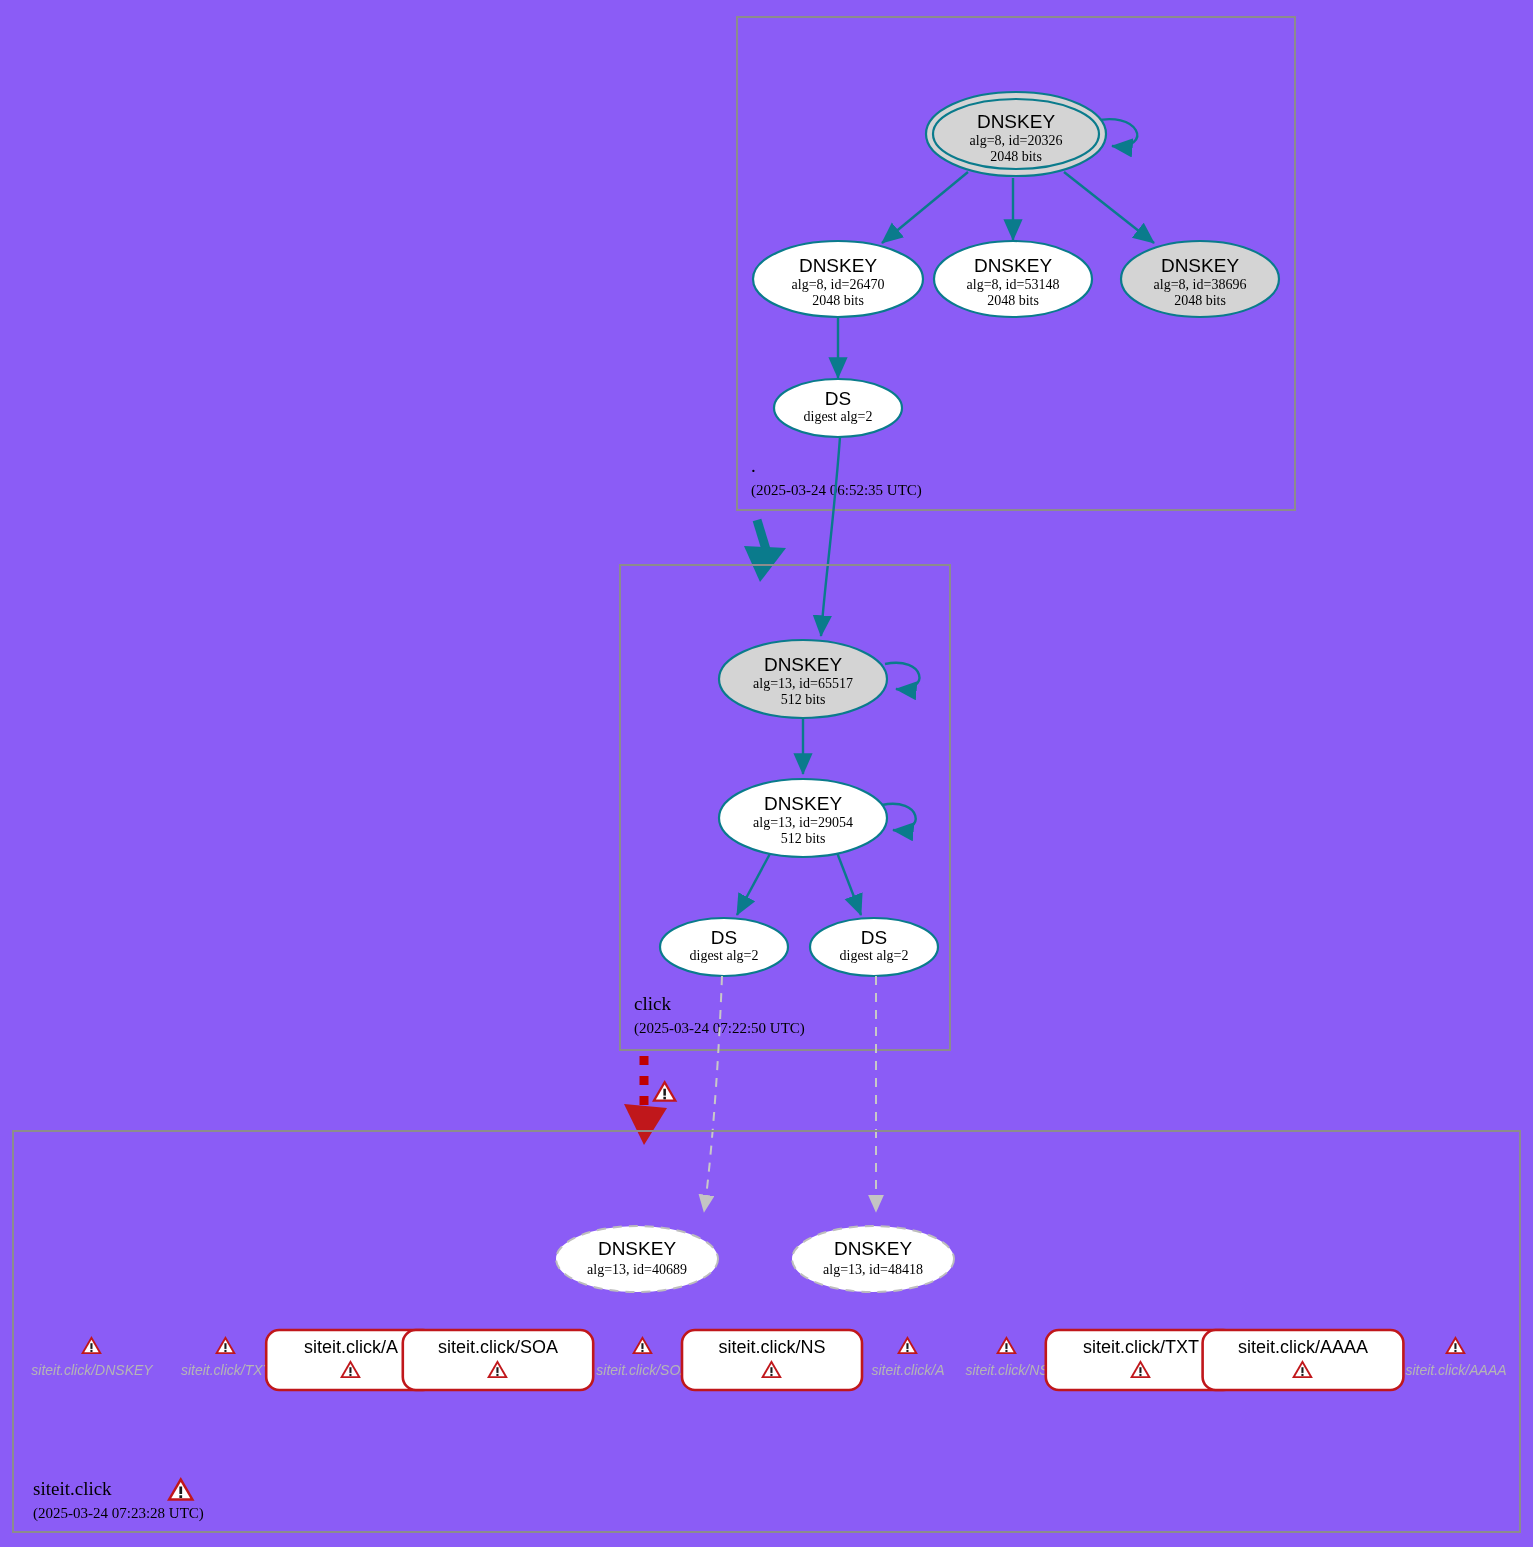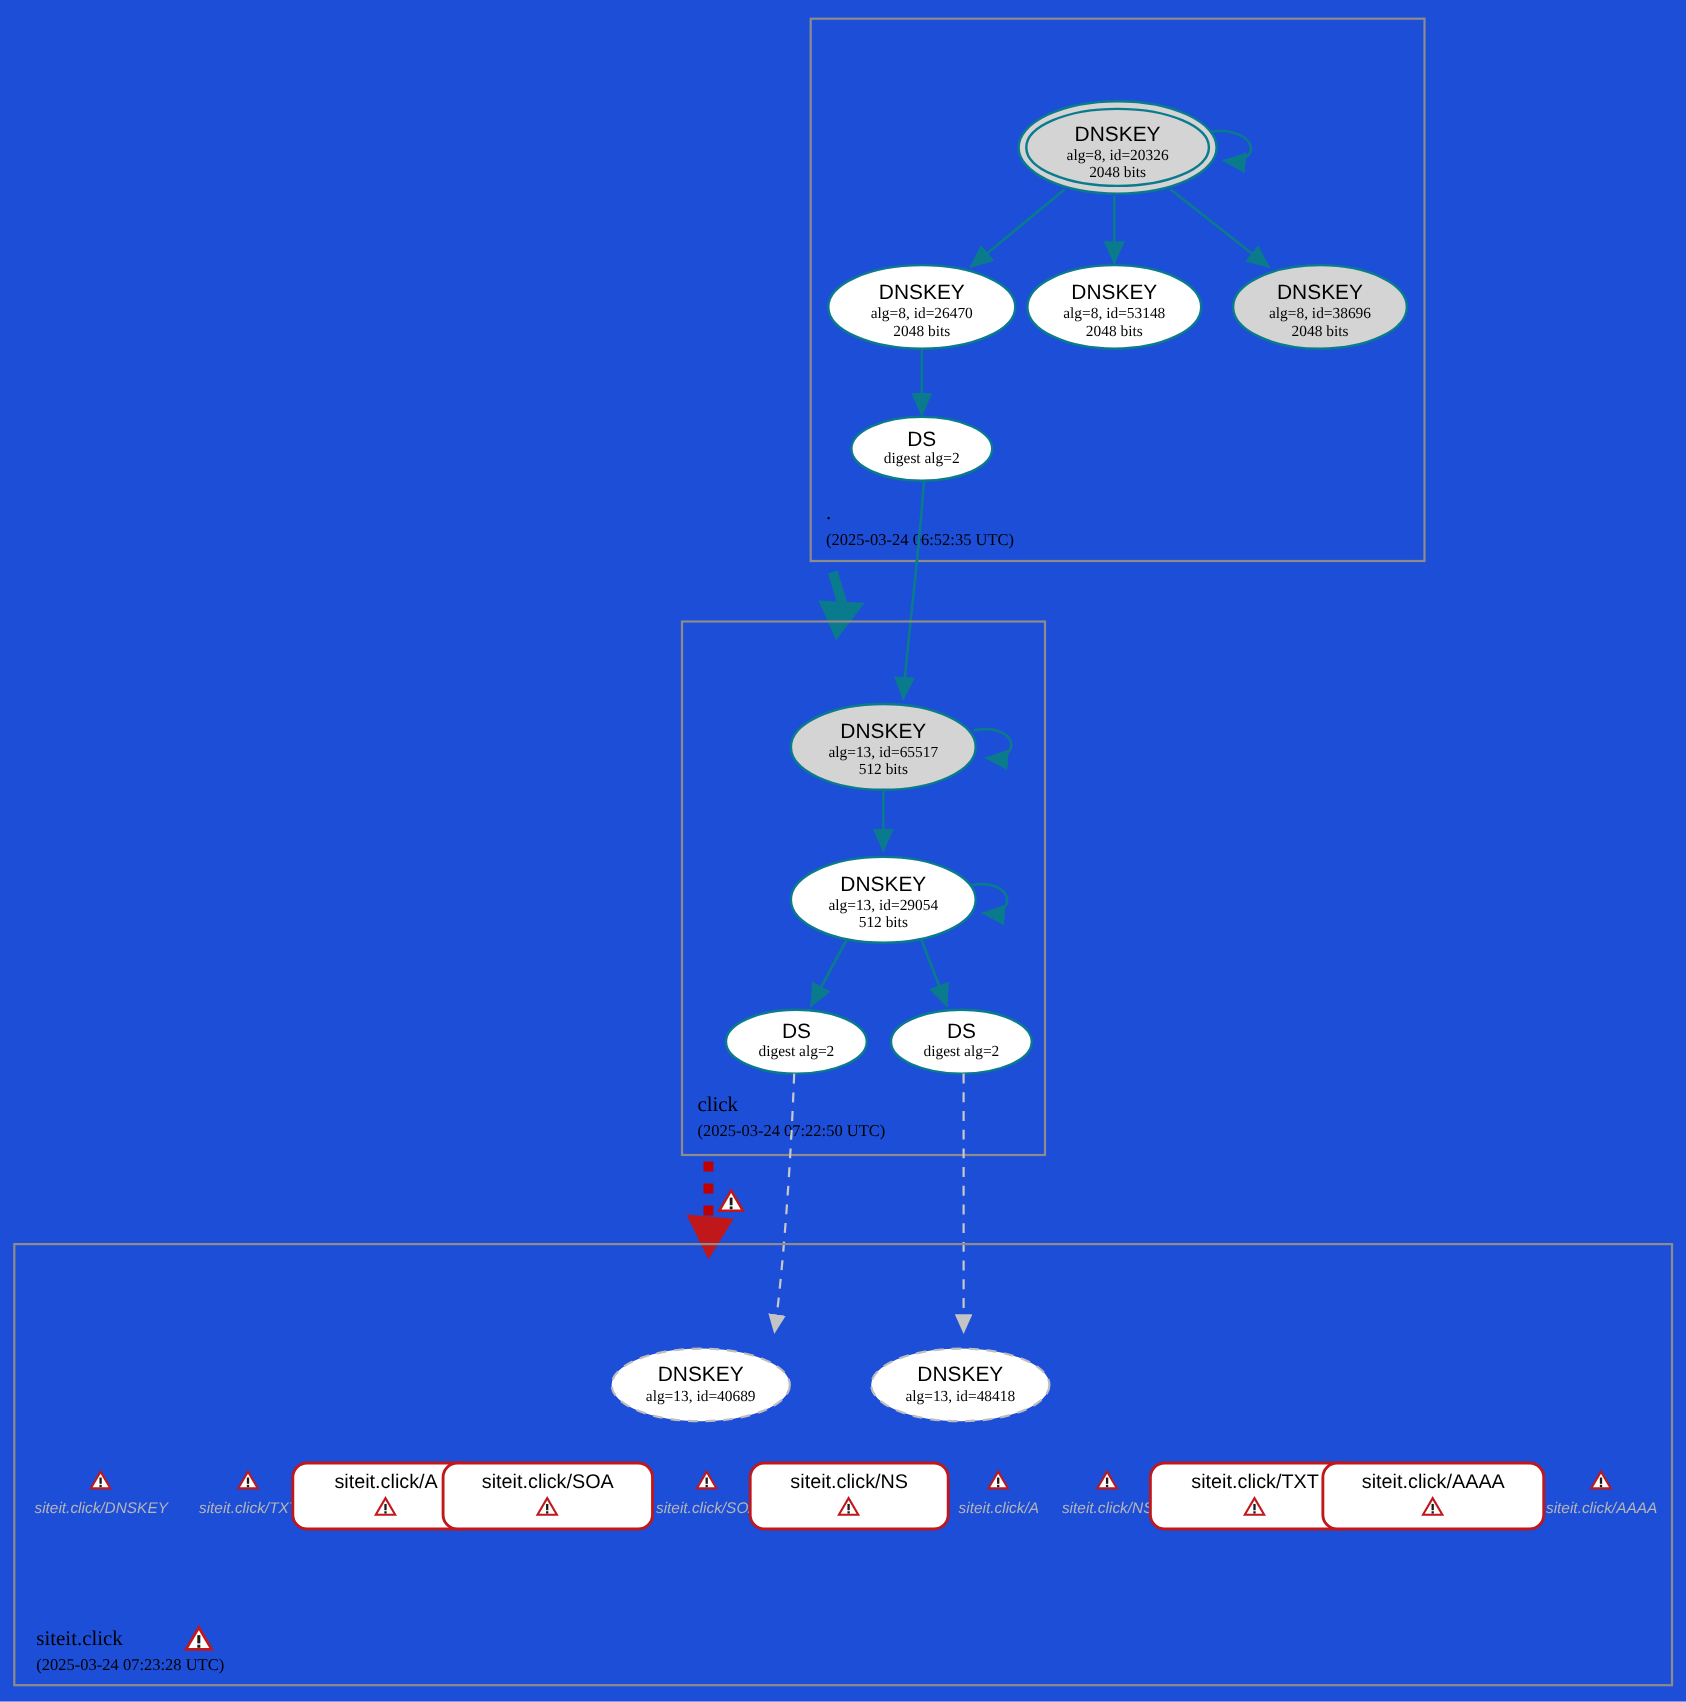--- a/index.html
+++ b/index.html
@@ -1,17 +1,17 @@
 <!DOCTYPE html>
 <html><head>
 <meta charset="utf-8">
 <style>
   html,body{margin:0;padding:0;background:#ffffff;}
   body{font-family:"Liberation Sans", sans-serif;}
-  #stage{position:relative;width:1533px;height:1547px;overflow:hidden;background:#1d4ed8;text-decoration:underline;}
+  #stage{position:relative;width:1533px;height:1547px;overflow:hidden;background:#8b5cf6;text-decoration:underline;}
   svg#graph{position:absolute;left:0;top:0;width:1533px;height:1547px;}
 
   .zone-box{fill:none;stroke:#8c8c8c;stroke-width:2;}
   .node-ell{stroke:#0a7b8c;stroke-width:2.2;}
   .node-ell.filled{fill:#d4d4d4;}
   .node-ell.open{fill:#ffffff;}
   .node-ell.ghost{fill:#ffffff;stroke:#bdbdbd;stroke-width:2;stroke-dasharray:9 7;}
   .edge{stroke:#0a7b8c;stroke-width:2.4;fill:none;}
   .edge-thick{stroke:#0a7b8c;stroke-width:9;fill:none;}
   .edge-ghost{stroke:#c8c8c8;stroke-width:2;fill:none;stroke-dasharray:9 8;}

